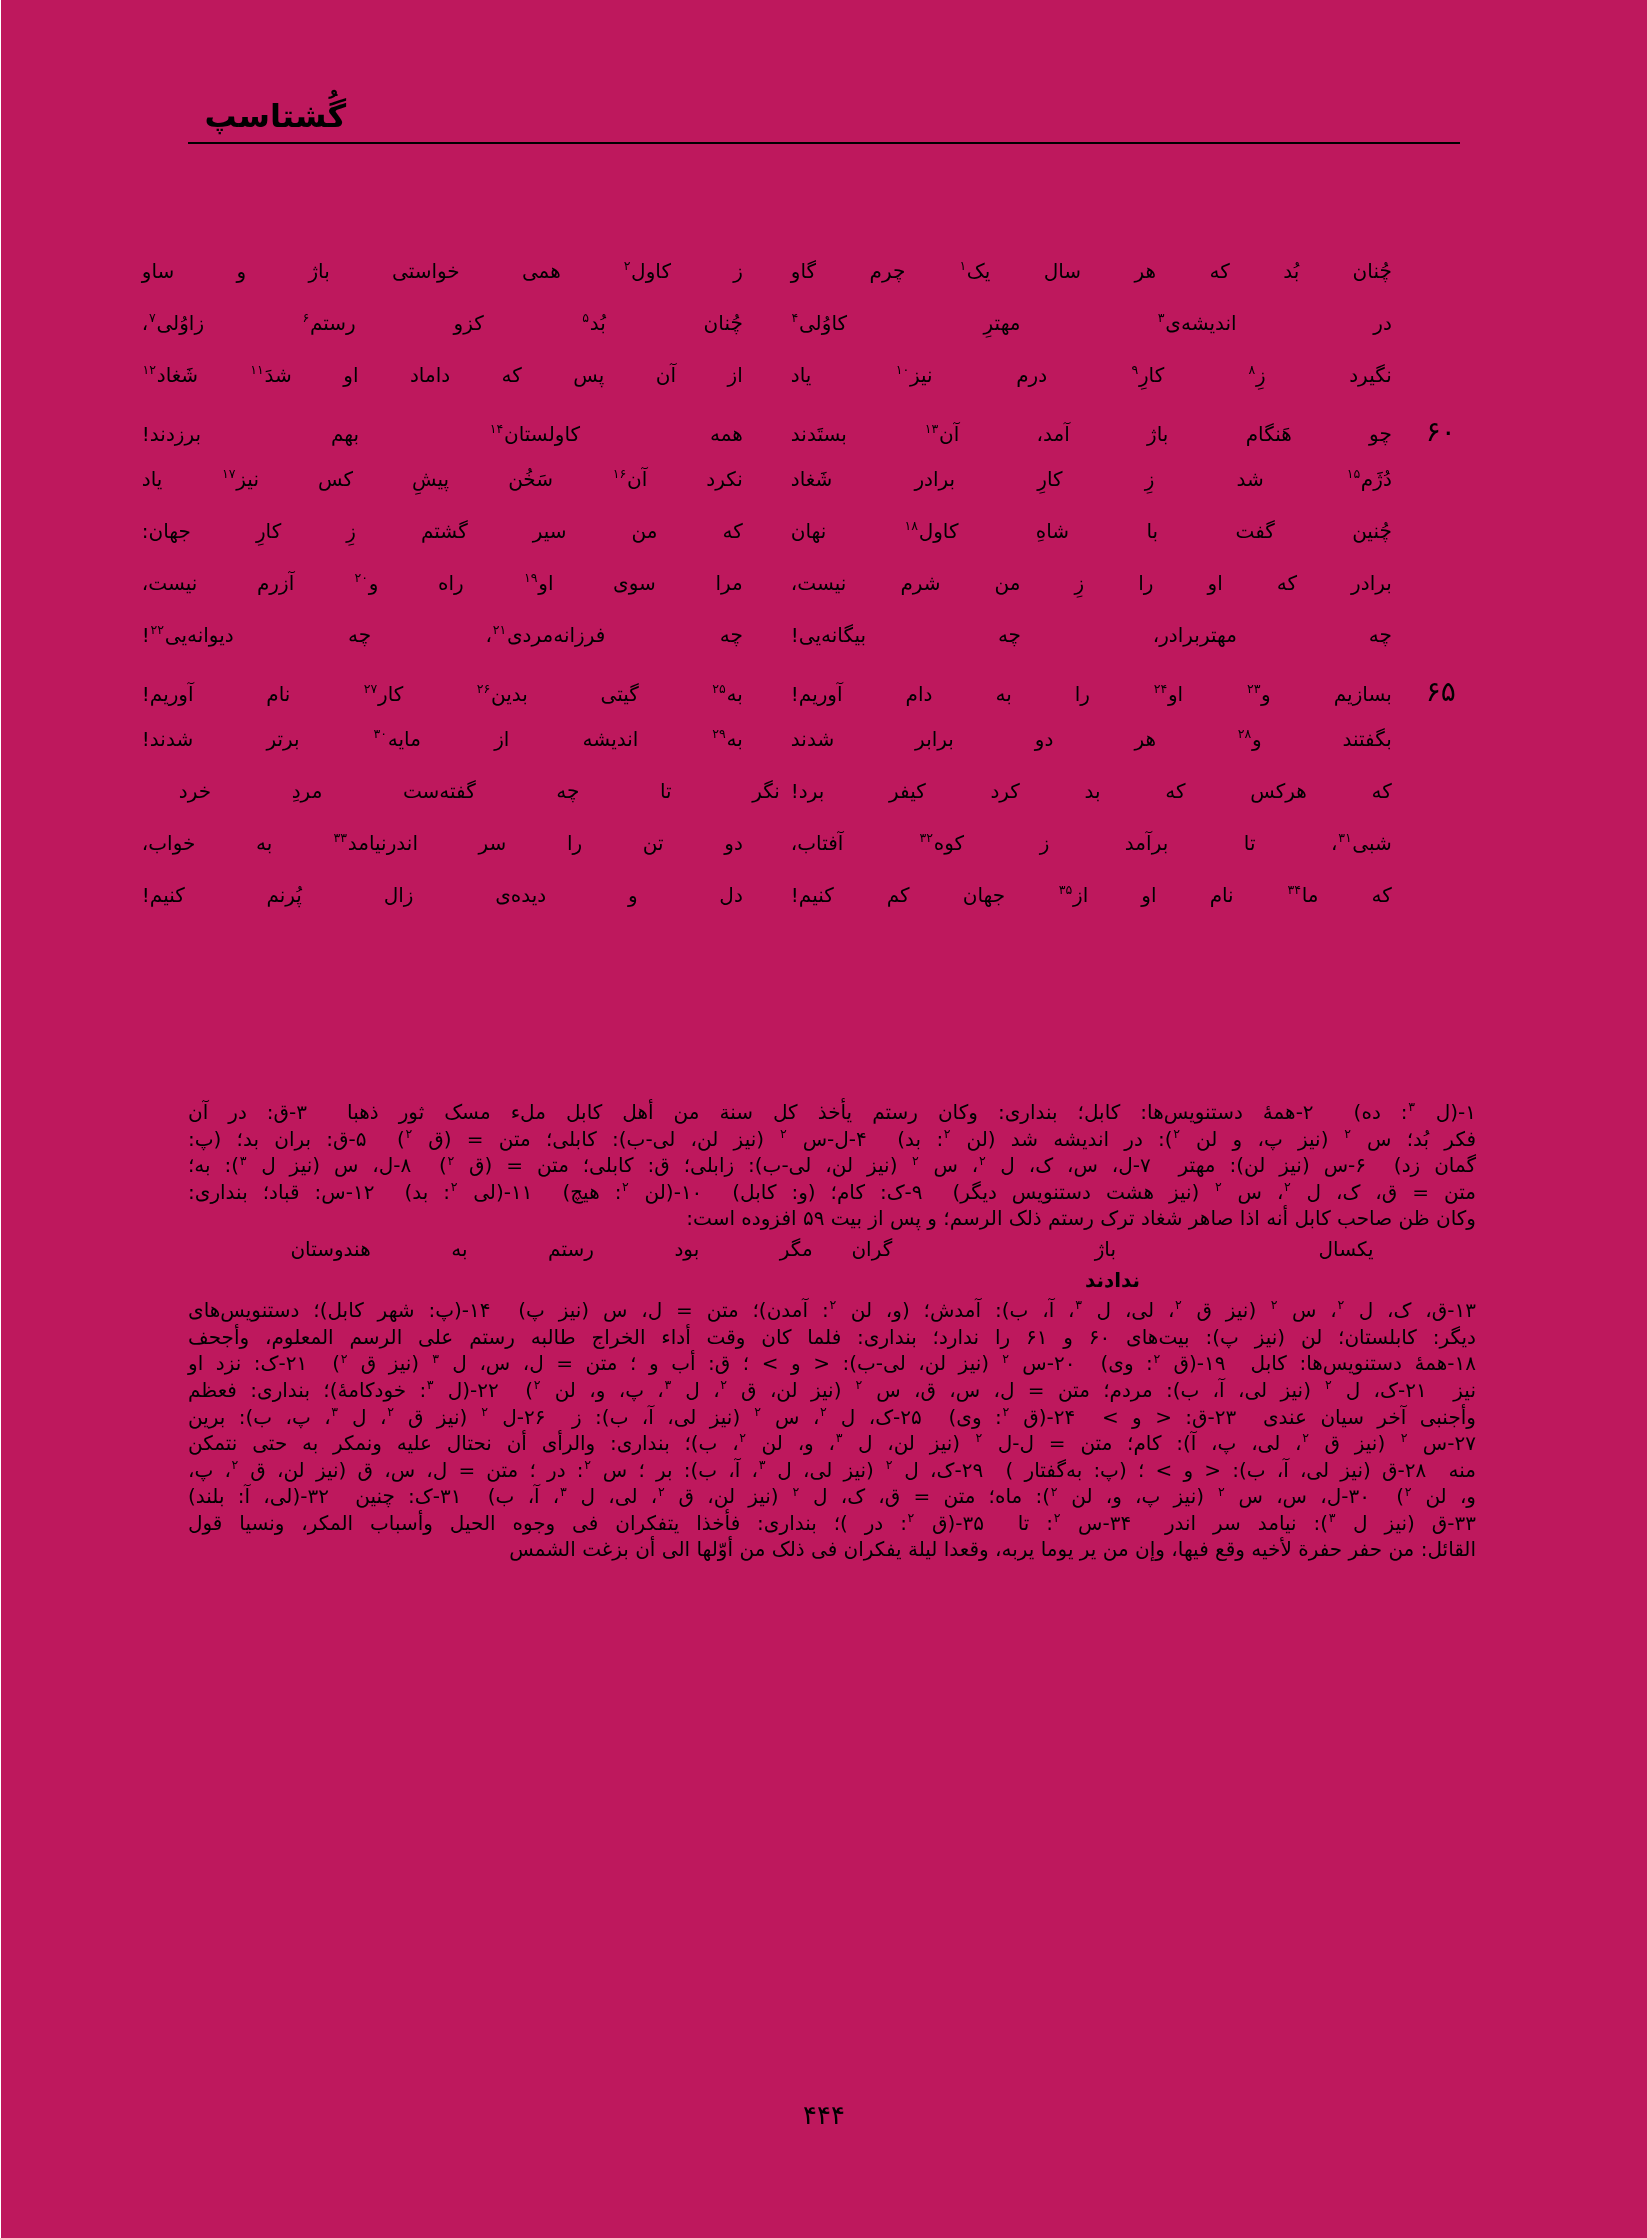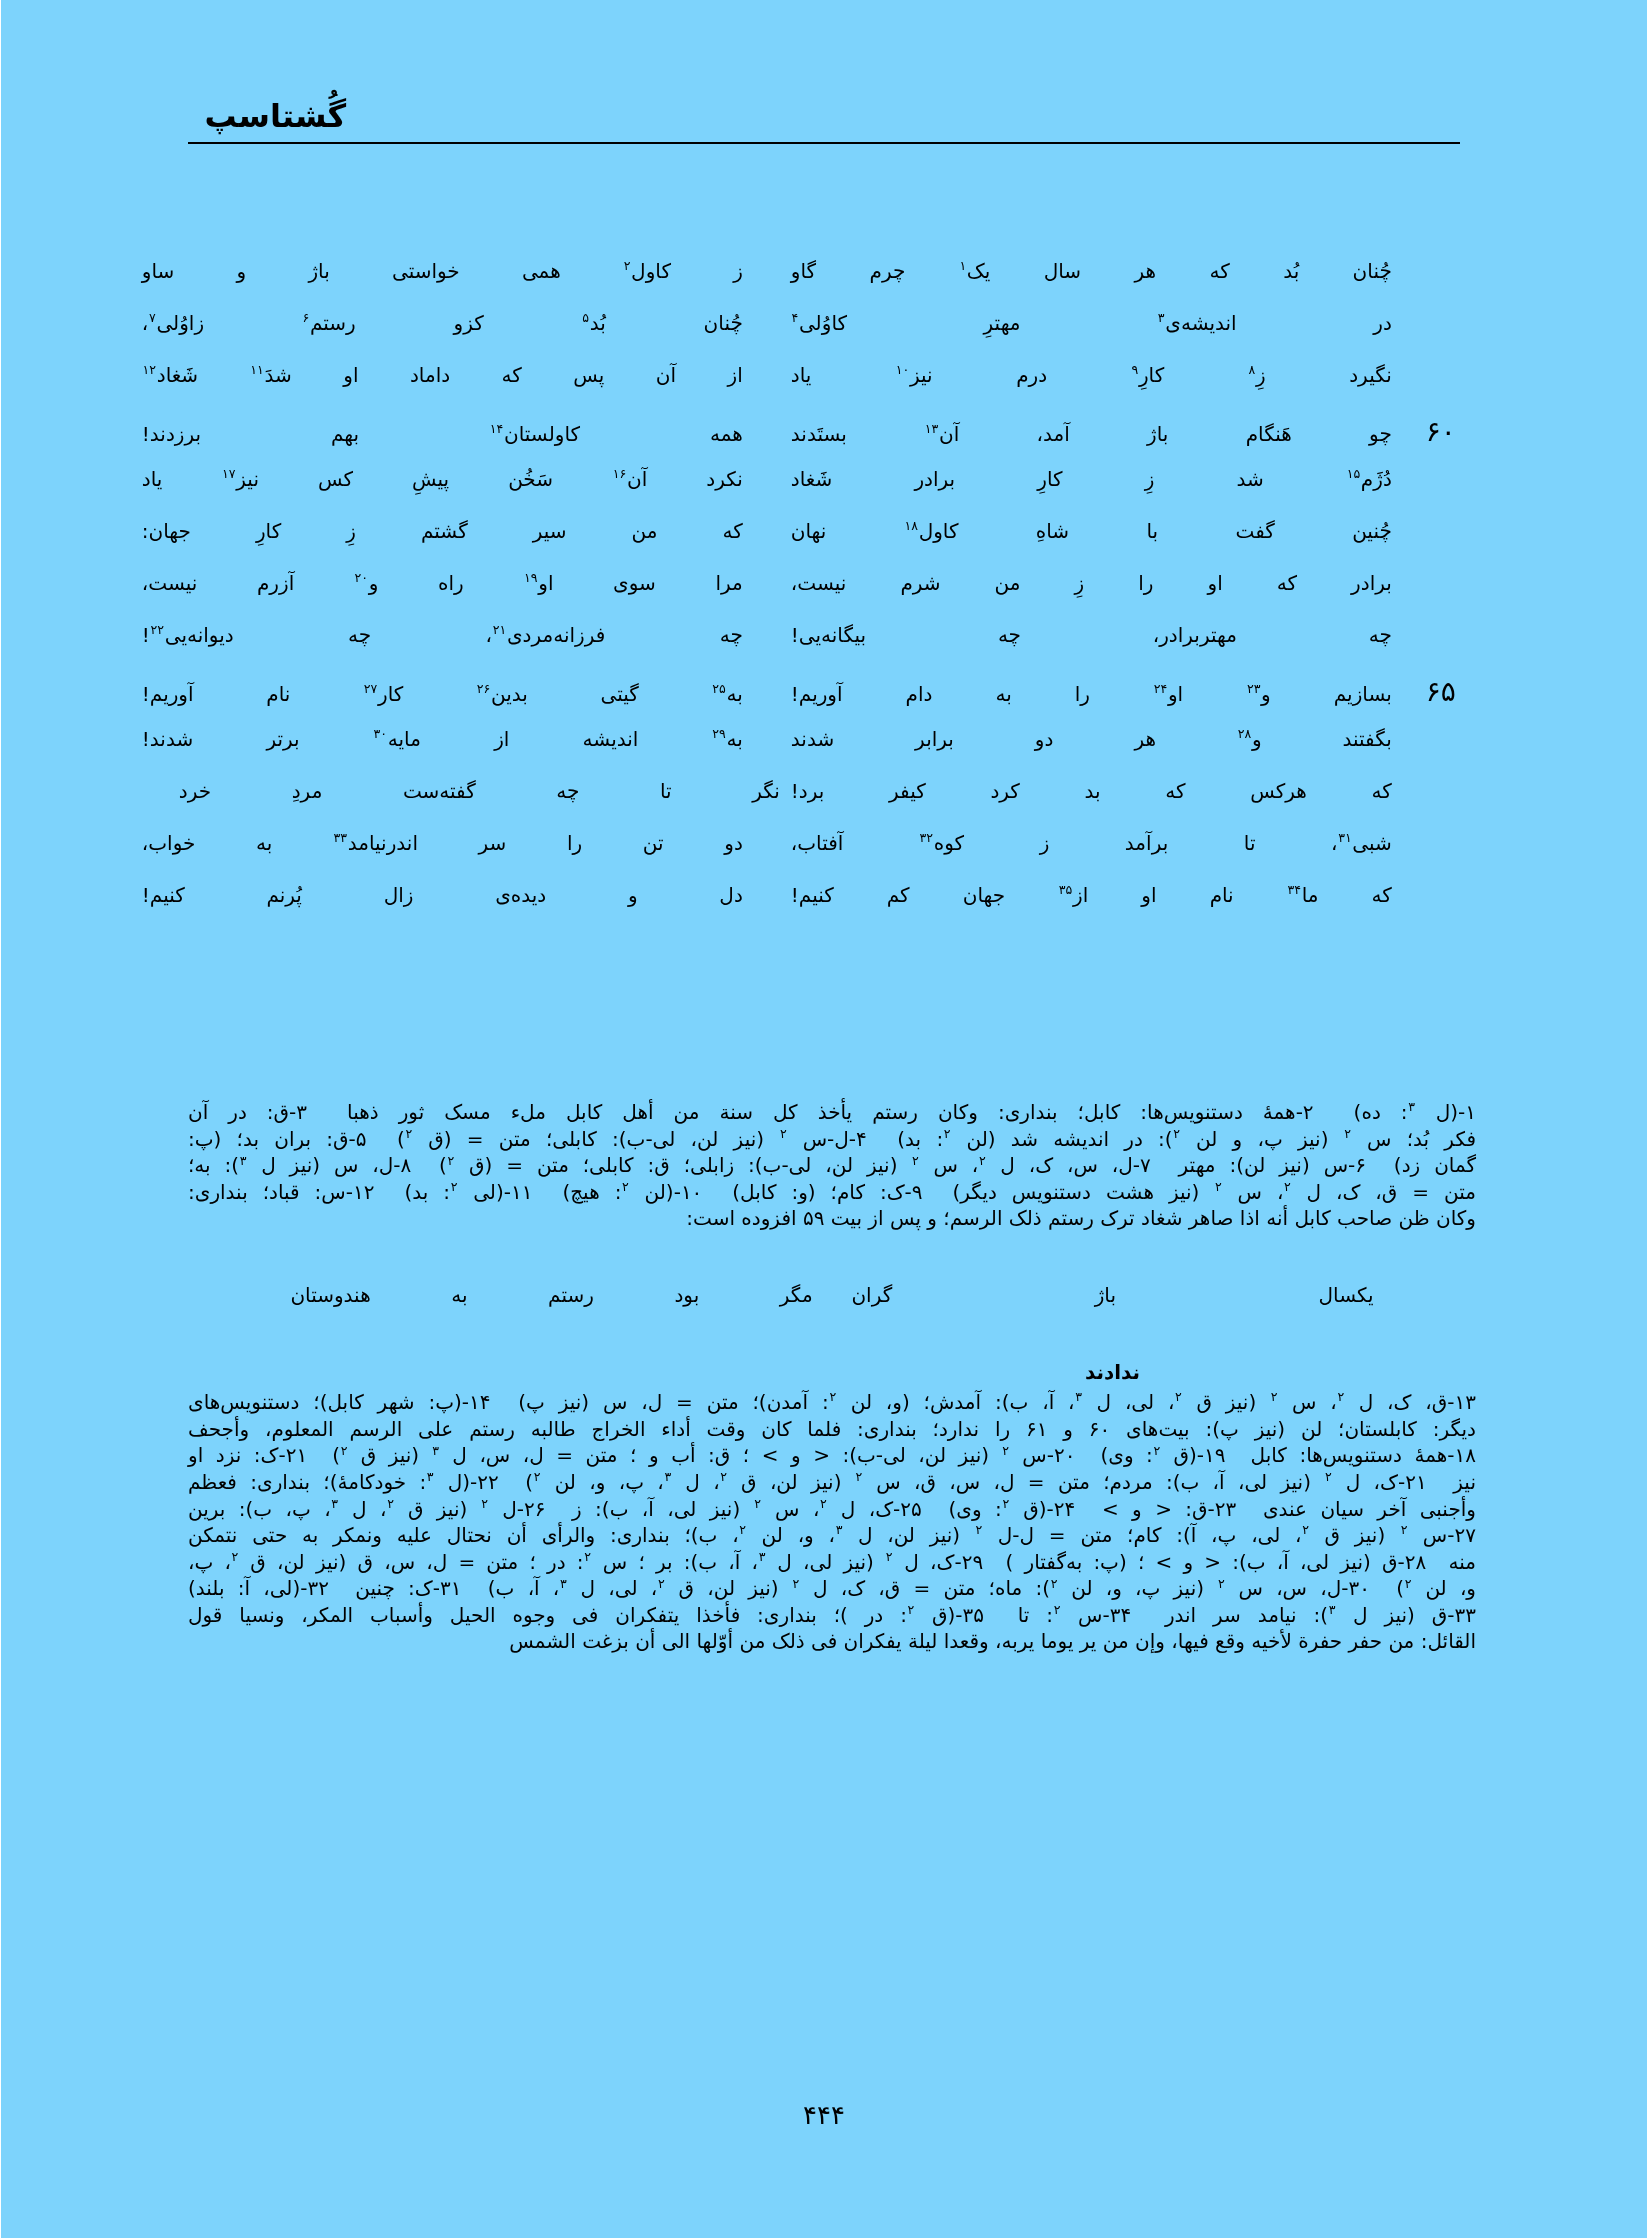--- a/index.html
+++ b/index.html
@@ -12,21 +12,21 @@
     height: 2239px;
     position: relative;
     font-family: "DejaVu Sans", "Liberation Sans", sans-serif;
     color: #000000;
     overflow: hidden;
   }
 
   .page {
     position: absolute;
     inset: 0;
-    background: #7dd3fc;
+    background: #be185d;
   }
 
   
   .runhead-wrap {
     position: absolute;
     top: 97px;
     left: 188px;
     right: 188px;
   }
   .runhead-title {
@@ -121,21 +121,20 @@
     margin: 4.2px 0 2.8px 0;
     padding-right: 83px;
     padding-left: 83px;
   }
   .ins-hem {
     flex: 1 1 50%;
     text-align: justify;
     text-align-last: justify;
     white-space: nowrap;
     padding: 0 19.4px;
-    margin-top: 46px;
   }
 
   
   .folio {
     position: absolute;
     bottom: 109px;
     left: 0;
     right: 0;
     text-align: center;
     font-size: 26px;

